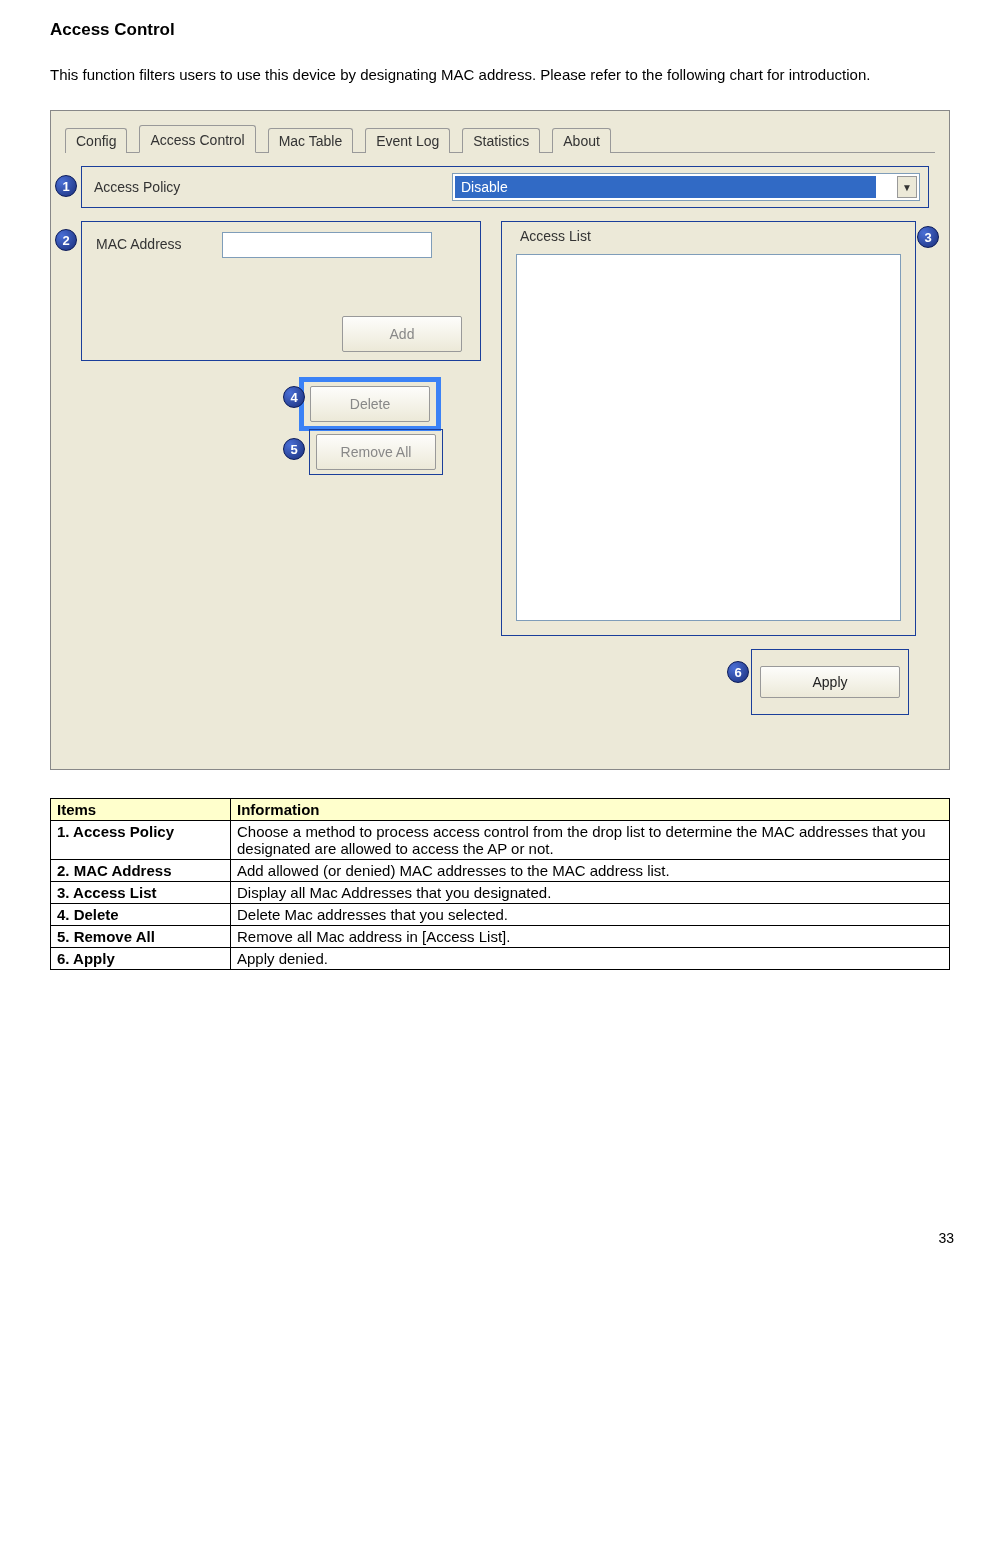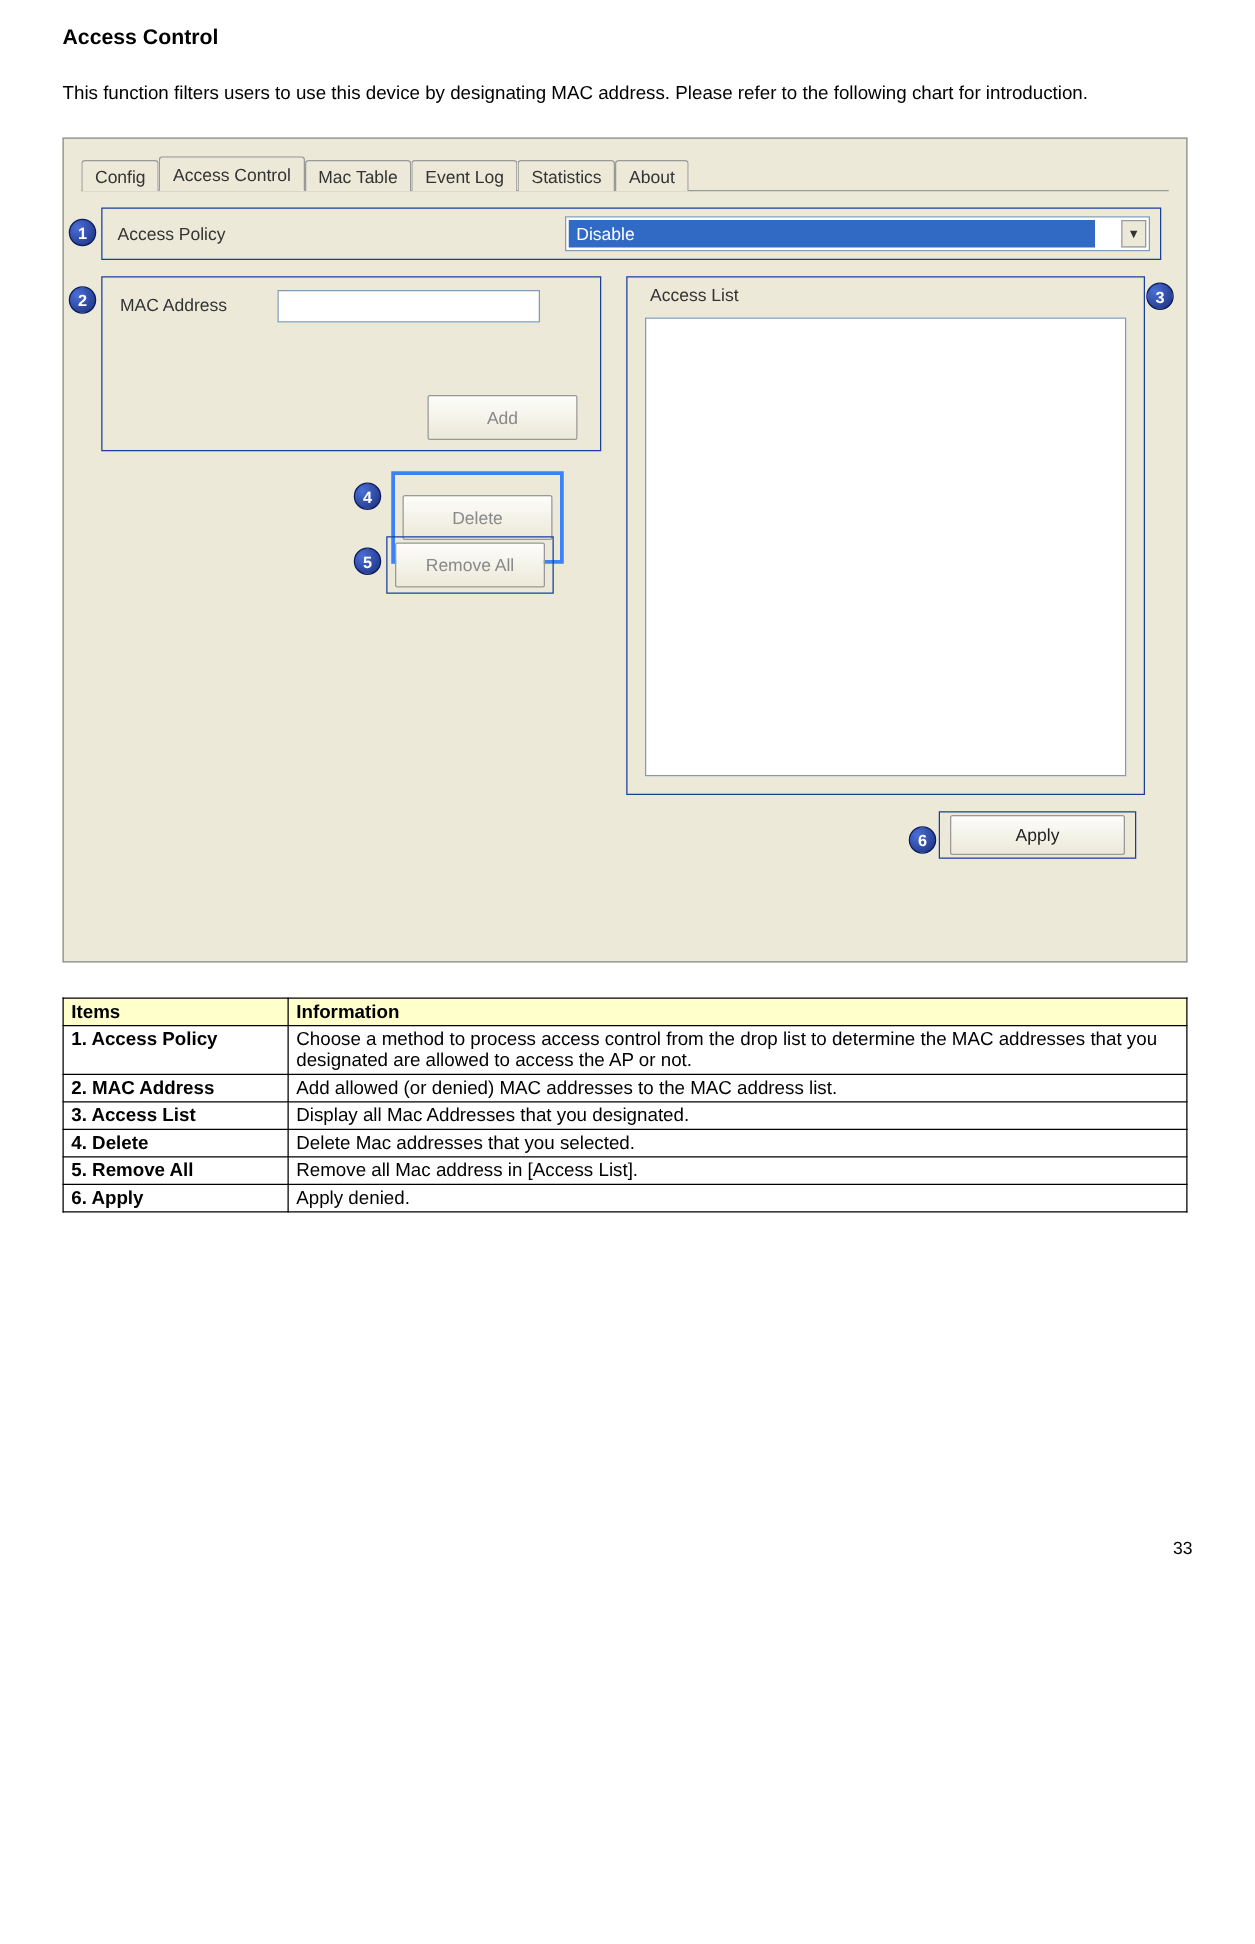--- a/index.html
+++ b/index.html
@@ -39,21 +39,21 @@
     border-bottom: 1px solid #999;
     margin-bottom: 8px;
     position: relative;
     height: 30px;
   }
   .tab {
     border: 1px solid #999;
     border-bottom: none;
     background: #ece9d8;
     padding: 4px 10px;
-    margin-right: 0;
+    margin-right: 12px;
     position: relative;
     top: 1px;
     border-radius: 3px 3px 0 0;
     font-size: 14px;
     color: #333;
   }
   .tab.active {
     background: #ece9d8;
     border-bottom: 1px solid #ece9d8;
     font-weight: normal;
@@ -155,21 +155,21 @@
     background: linear-gradient(#fdfdfb, #ece9d8);
     display: flex;
     align-items: center;
     justify-content: center;
     color: #888;
     border-radius: 2px;
     font-size: 14px;
   }
   .btn.enabled { color: #222; }
   .btn-add { position: absolute; top: 94px; left: 260px; }
-  .btn-delete-wrap { position: absolute; top: 266px; left: 262px; border:3px solid #3b82f6; padding:16px 6px; }
+  .btn-delete-wrap { position: absolute; top: 266px; left: 248px; border:5px solid #3b82f6; padding:4px 6px; }
   .btn-remove-wrap { position: absolute; top: 318px; left: 258px; border:1px solid #1a3e9a; padding:4px 6px; }
   .access-list-group {
     position: absolute;
     top: 110px;
     left: 450px;
     width: 415px;
     height: 415px;
     border: 1px solid #1a3e9a;
     background: #ece9d8;
   }
@@ -188,21 +188,21 @@
     right: 14px;
     bottom: 14px;
     border: 1px solid #7f9db9;
     background: #fff;
   }
   .btn-apply-wrap {
     position: absolute;
     top: 538px;
     left: 700px;
     border: 1px solid #1a3e9a;
-    padding: 2px 8px;
+    padding: 16px 8px;
   }
   .btn-apply { width: 140px; height: 32px; color:#222; }
   .info-table {
     border-collapse: collapse;
     width: 900px;
     margin-top: 28px;
     font-size: 15px;
   }
   .info-table th, .info-table td {
     border: 1px solid #000;

